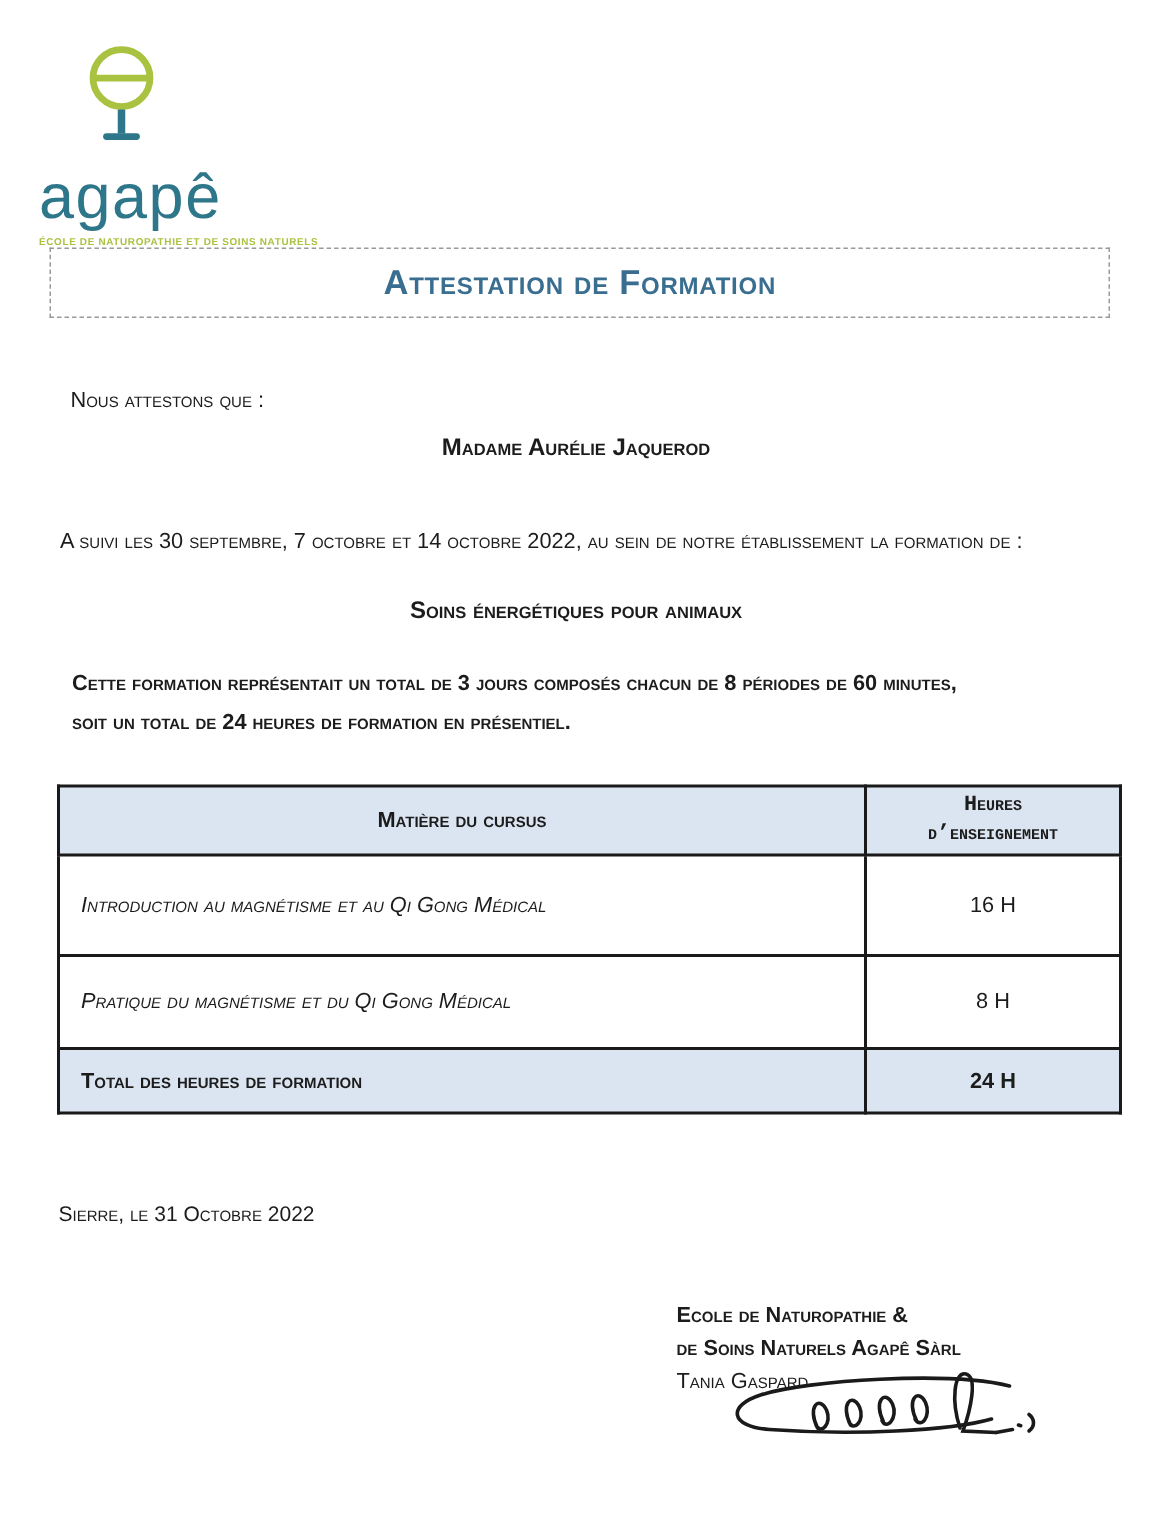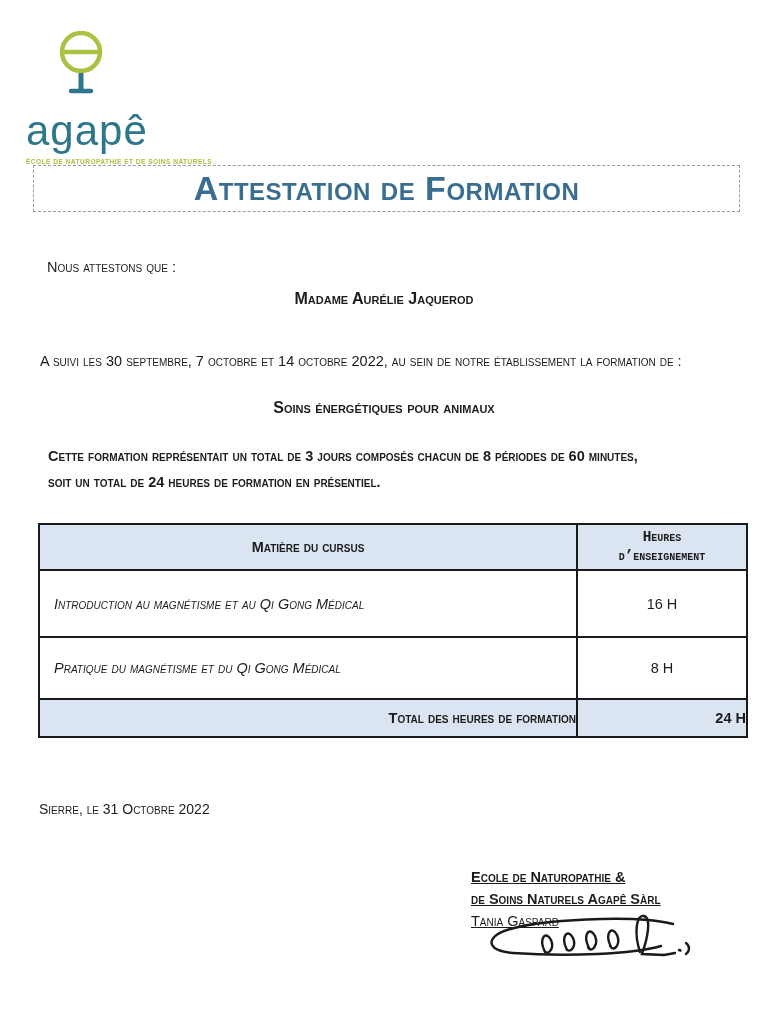--- a/index.html
+++ b/index.html
@@ -38,21 +38,21 @@
   .title-box {
     position: absolute;
     left: 33px; top: 165px;
     width: 707px; height: 47px;
     border: 1px dashed #9a9a9a;
     display: flex; align-items: center; justify-content: center;
   }
   .title-text {
     font-variant: small-caps;
     font-weight: 700;
-    font-size: 34px;
+    font-size: 23px;
     letter-spacing: 0.5px;
     color: #3a6e91;
   }
 
   
   .sc { font-variant: small-caps; }
   .body-line { position: absolute; left: 40px; right: 30px; font-size: 14.5px; }
   .attest-label { top: 259px; left: 47px; }
   .student-name {
     top: 290px; left: 38px; right: 38px;
@@ -83,26 +83,26 @@
   .header-row td {
     height: 46px;
     font-weight: 700;
     text-align: center;
     line-height: 19px;
   }
   .data-row-1 td { height: 67px; }
   .data-row-2 td { height: 62px; }
   .subject-cell { padding-left: 14px; font-style: italic; }
   .hours-cell { text-align: center; }
-  .total-row td { height: 38px; font-weight: 700; text-align: right; }
+  .total-row td { height: 43px; font-weight: 700; }
   .total-label-cell { padding-left: 14px; }
 
   
   .date-line { position: absolute; left: 39px; top: 801px; font-size: 14px; }
-  .sig-block { position: absolute; left: 471px; top: 866px; font-size: 14.5px; line-height: 22px; text-decoration: underline; }
+  .sig-block { position: absolute; left: 451px; top: 866px; font-size: 14.5px; line-height: 22px; }
   .sig-org { font-weight: 700; }
   .sig-name { font-weight: 400; }
   .signature-svg { position: absolute; left: 483px; top: 910px; }
 </style>
 </head>
 <body>
 
 <div class="page">
 
   <div class="logo">

